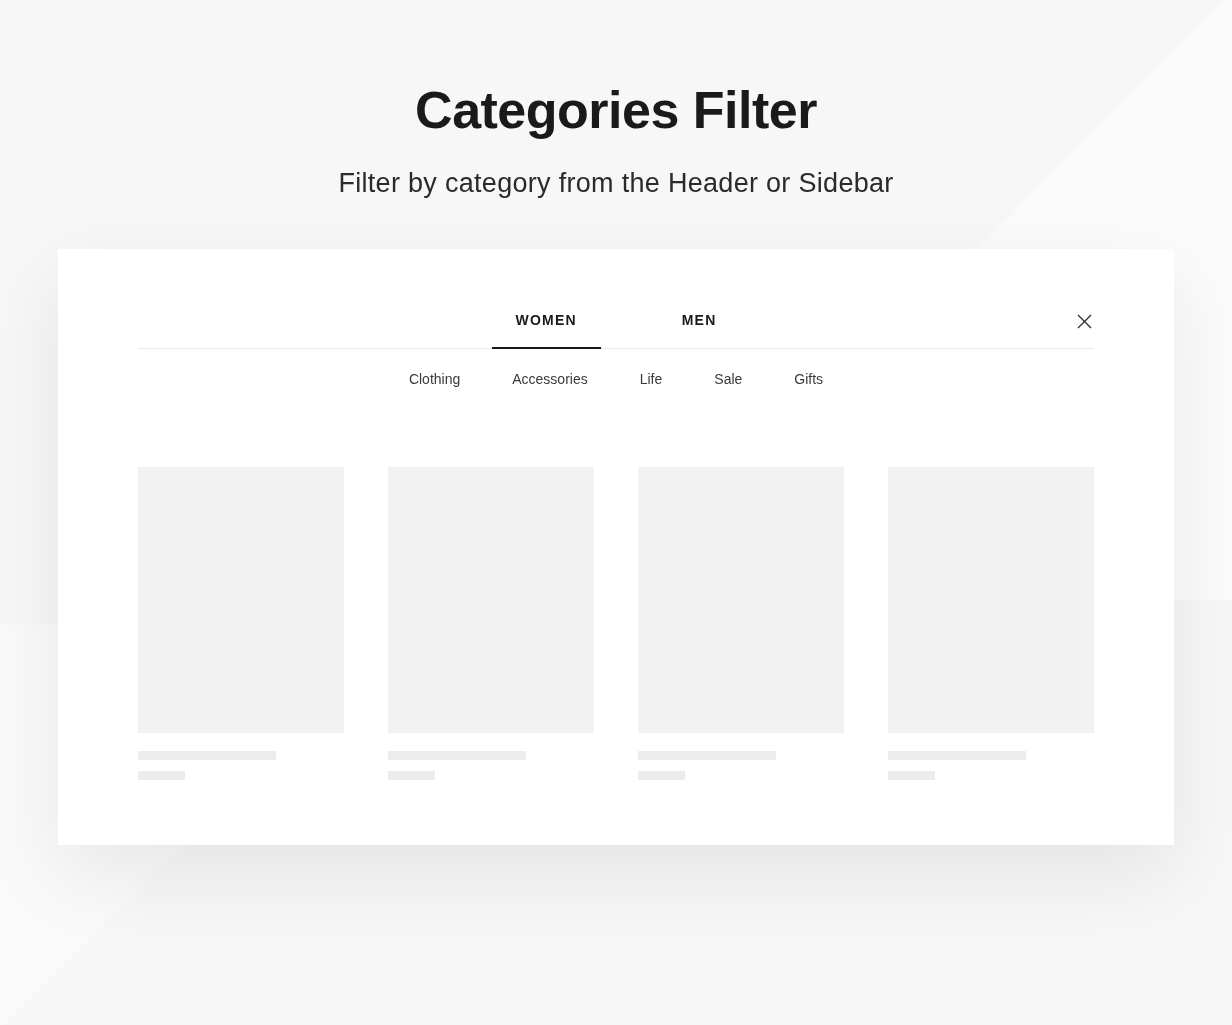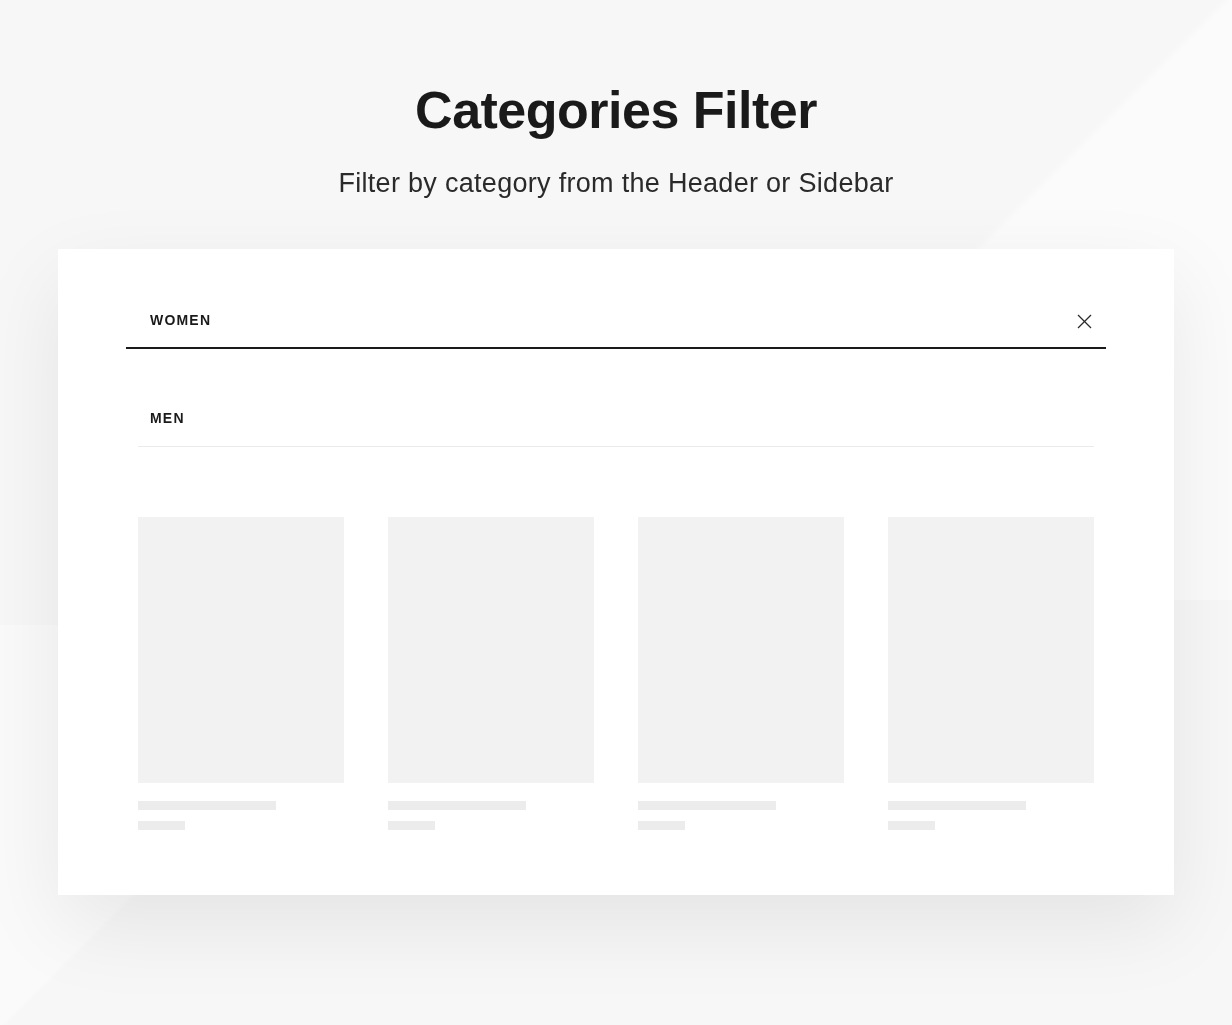--- a/index.html
+++ b/index.html
@@ -79,24 +79,23 @@
     }
 
     .close-button svg {
       width: 15px;
       height: 15px;
     }
 
     .tabs-primary {
       display: flex;
       justify-content: center;
-      gap: 44px;
+      gap: 81px;
       border-bottom: 1px solid #eaeaea;
       position: relative;
-      flex-direction: column;
     }
 
     .tab-primary {
       font-size: 14px;
       font-weight: 600;
       letter-spacing: 1.2px;
       color: #1a1a1a;
       padding: 18px 12px 20px 12px;
       cursor: pointer;
       position: relative;
@@ -176,20 +175,27 @@
       <line x1="1" y1="1" x2="14" y2="14"></line>
       <line x1="14" y1="1" x2="1" y2="14"></line>
     </svg>
   </div>
 
   <div class="tabs-primary">
     <div class="tab-primary active">WOMEN</div>
     <div class="tab-primary">MEN</div>
   </div>
 
+  <div class="tabs-secondary">
+    <div class="tab-secondary">Clothing</div>
+    <div class="tab-secondary">Accessories</div>
+    <div class="tab-secondary">Life</div>
+    <div class="tab-secondary">Sale</div>
+    <div class="tab-secondary">Gifts</div>
+  </div>
 
   <div class="products-grid">
     <div class="product-card">
       <div class="product-image"></div>
       <div class="product-title-skeleton"></div>
       <div class="product-price-skeleton"></div>
     </div>
     <div class="product-card">
       <div class="product-image"></div>
       <div class="product-title-skeleton"></div>

